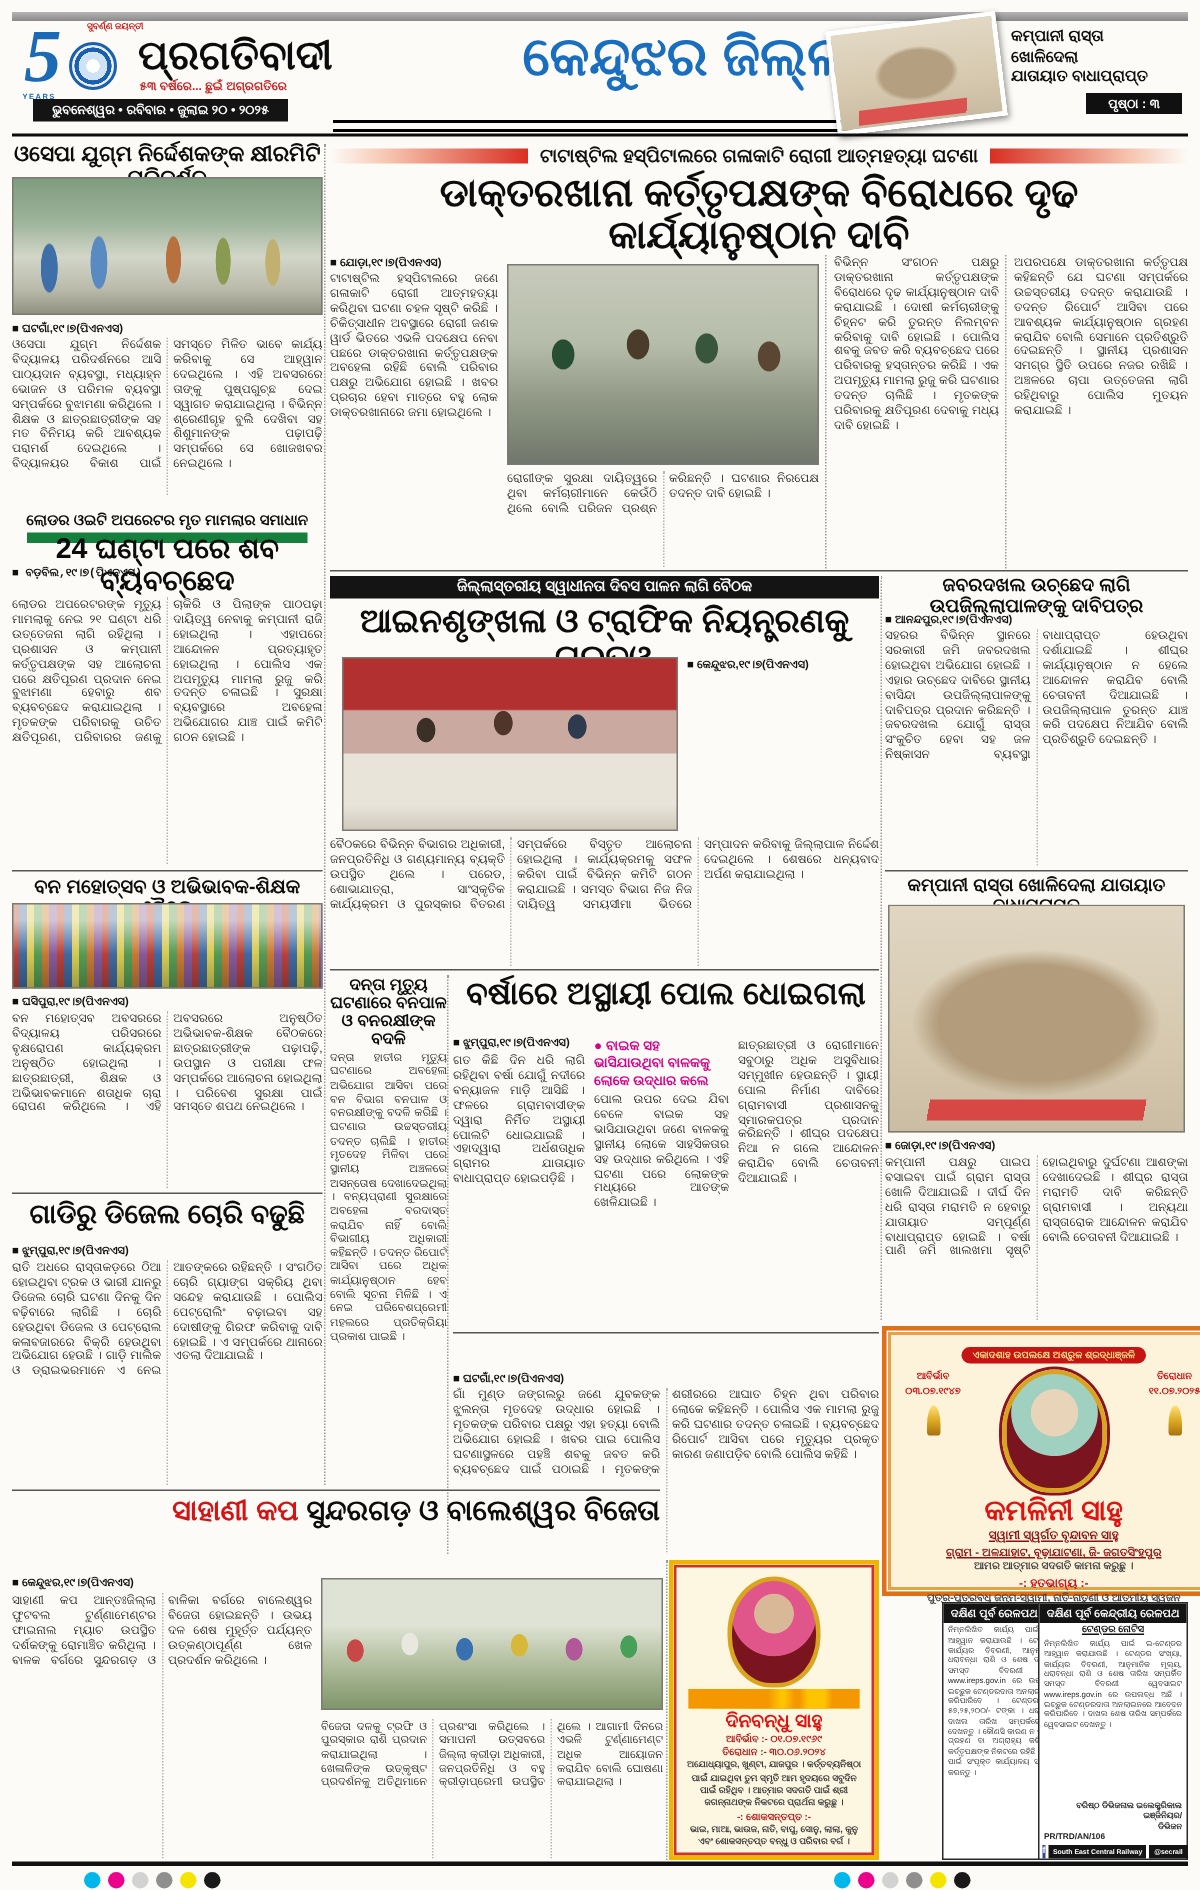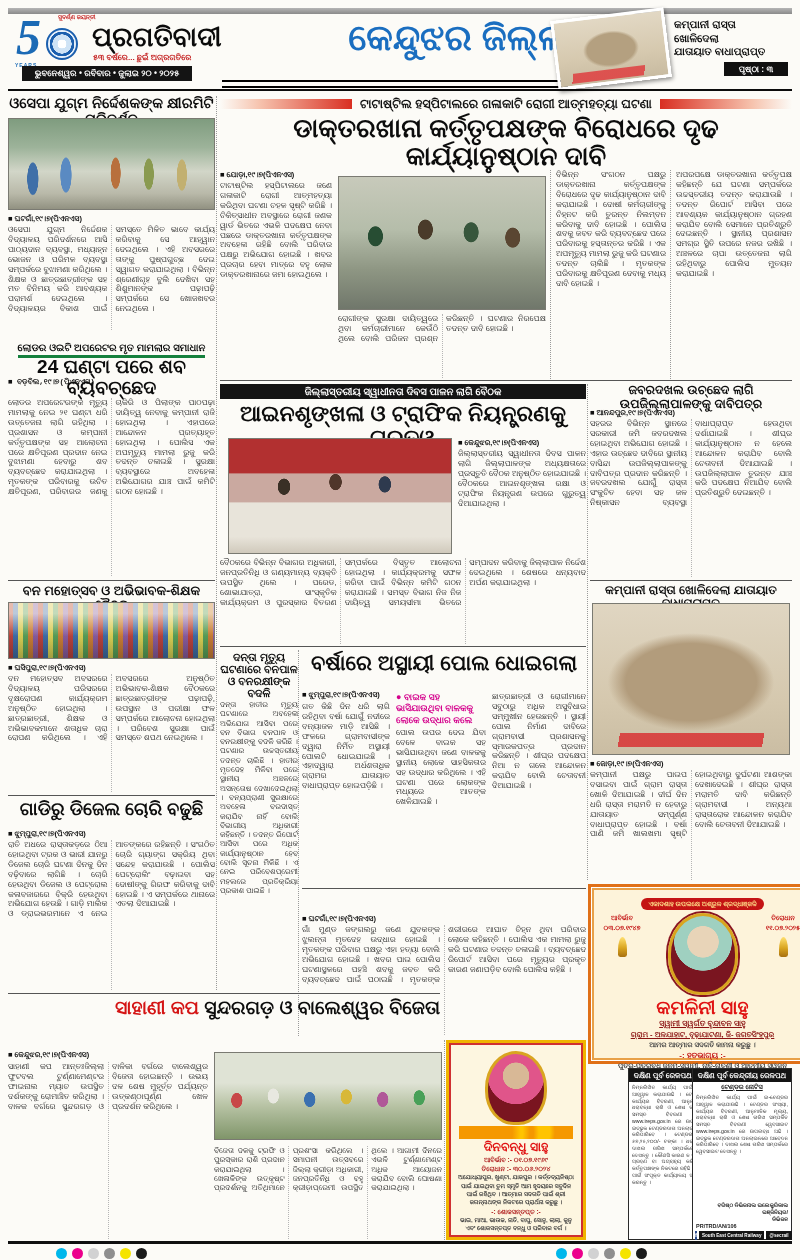--- a/index.html
+++ b/index.html
@@ -32,21 +32,21 @@
        linear-gradient(180deg,#e2d8c4 0,#d6c9af 60%,#c8bba1 100%);}
   .teaser-line{font-size:10.5px;font-weight:bold;line-height:1.3;color:#0c0c0c;}
   .pagebadge{background:#101010;color:#fff;font-size:8.5px;font-weight:bold;text-align:center;line-height:14px;}
   .mainrule{background:#0c0c0c;}
   
   .kbar{height:10px;flex:1;}
   .kbar.l{background:linear-gradient(90deg,#d92f22,#f6c3ae 70%,rgba(255,255,255,0));}
   .kbar.r{background:linear-gradient(270deg,#d92f22,#f6c3ae 70%,rgba(255,255,255,0));}
   .kickrow{display:flex;align-items:center;gap:8px;}
   .kicktext{font-size:12.5px;font-weight:bold;white-space:nowrap;}
-  .redline{border-bottom:3px solid #15803d;padding-bottom:2px;}
+  .redline{border-bottom:7px solid #15803d;padding-bottom:2px;}
   .band{background:#141414;color:#fff;font-size:10px;font-weight:bold;text-align:center;line-height:15px;}
   .subpink{color:#d4008c;font-weight:bold;font-size:9px;line-height:1.25;text-align:left;}
   
   .ph-classroom{background:
      radial-gradient(ellipse 9px 26px at 12% 66%,#3f6fa8 0 60%,transparent 65%),
      radial-gradient(ellipse 9px 28px at 28% 62%,#5a8ac2 0 60%,transparent 65%),
      radial-gradient(ellipse 8px 25px at 52% 60%,#b8703d 0 60%,transparent 65%),
      radial-gradient(ellipse 8px 25px at 68% 61%,#8a9a50 0 60%,transparent 65%),
      radial-gradient(ellipse 8px 25px at 84% 62%,#c2b070 0 60%,transparent 65%),
      linear-gradient(180deg,#7e9b7e 0,#9db39a 32%,#d2d6c8 58%,#b9b9a9 82%,#8f8f7f 100%);}
@@ -178,21 +178,20 @@
   </div>
   <div class="abs hl" style="left:8px;top:357px;width:207px;font-size:19px;">24 ଘଣ୍ଟା ପରେ ଶବ ବ୍ୟବଚ୍ଛେଦ</div>
   <div class="abs dateline" style="left:8px;top:378px;width:207px;font-family:Liberation Mono, monospace;">■ ବଡ଼ବିଲ,୧୯।୭(ପିଏନଏସ)</div>
   <div class="abs bodytx cols2" style="left:8px;top:398px;width:207px;height:178px;">ଲୋଡର ଅପରେଟରଙ୍କ ମୃତ୍ୟୁ ମାମଲାକୁ ନେଇ ୨୧ ଘଣ୍ଟା ଧରି ଉତ୍ତେଜନା ଲାଗି ରହିଥିଲା । ପ୍ରଶାସନ ଓ କମ୍ପାନୀ କର୍ତ୍ତୃପକ୍ଷଙ୍କ ସହ ଆଲୋଚନା ପରେ କ୍ଷତିପୂରଣ ପ୍ରଦାନ ନେଇ ବୁଝାମଣା ହେବାରୁ ଶବ ବ୍ୟବଚ୍ଛେଦ କରାଯାଇଥିଲା । ମୃତକଙ୍କ ପରିବାରକୁ ଉଚିତ କ୍ଷତିପୂରଣ, ପରିବାରର ଜଣକୁ ଚାକିରି ଓ ପିଲାଙ୍କ ପାଠପଢ଼ା ଦାୟିତ୍ୱ ନେବାକୁ କମ୍ପାନୀ ରାଜି ହୋଇଥିଲା । ଏହାପରେ ଆନ୍ଦୋଳନ ପ୍ରତ୍ୟାହୃତ ହୋଇଥିଲା । ପୋଲିସ ଏକ ଅପମୃତ୍ୟୁ ମାମଲା ରୁଜୁ କରି ତଦନ୍ତ ଚଳାଇଛି । ସୁରକ୍ଷା ବ୍ୟବସ୍ଥାରେ ଅବହେଳା ଅଭିଯୋଗର ଯାଞ୍ଚ ପାଇଁ କମିଟି ଗଠନ ହୋଇଛି ।</div>
   <div class="abs hrule" style="left:8px;top:580px;width:207px;"></div>
 
   <div class="abs band" style="left:220px;top:384px;width:366px;height:15px;">ଜିଲ୍ଲାସ୍ତରୀୟ ସ୍ୱାଧୀନତା ଦିବସ ପାଳନ ଲାଗି ବୈଠକ</div>
   <div class="abs hl" style="left:220px;top:402px;width:366px;font-size:22px;">ଆଇନଶୃଙ୍ଖଳା ଓ ଟ୍ରାଫିକ ନିୟନ୍ତ୍ରଣକୁ ଗୁରୁତ୍ୱ</div>
   <div class="abs photo ph-meeting2" style="left:228px;top:438px;width:224px;height:116px;"></div>
   <div class="abs dateline" style="left:458px;top:438px;width:128px;">■ କେନ୍ଦୁଝର,୧୯।୭(ପିଏନଏସ)</div>
-  <div class="abs bodytx" style="left:458px;top:449px;width:128px;height:105px;">ଜିଲ୍ଲାସ୍ତରୀୟ ସ୍ୱାଧୀନତା ଦିବସ ପାଳନ ଲାଗି ଜିଲ୍ଲାପାଳଙ୍କ ଅଧ୍ୟକ୍ଷତାରେ ପ୍ରସ୍ତୁତି ବୈଠକ ଅନୁଷ୍ଠିତ ହୋଇଯାଇଛି । ବୈଠକରେ ଆଇନଶୃଙ୍ଖଳା ରକ୍ଷା ଓ ଟ୍ରାଫିକ ନିୟନ୍ତ୍ରଣ ଉପରେ ଗୁରୁତ୍ୱ ଦିଆଯାଇଥିଲା ।</div>
   <div class="abs bodytx cols3" style="left:220px;top:558px;width:366px;height:86px;">ବୈଠକରେ ବିଭିନ୍ନ ବିଭାଗର ଅଧିକାରୀ, ଜନପ୍ରତିନିଧି ଓ ଗଣ୍ୟମାନ୍ୟ ବ୍ୟକ୍ତି ଉପସ୍ଥିତ ଥିଲେ । ପରେଡ, ଶୋଭାଯାତ୍ରା, ସାଂସ୍କୃତିକ କାର୍ଯ୍ୟକ୍ରମ ଓ ପୁରସ୍କାର ବିତରଣ ସମ୍ପର୍କରେ ବିସ୍ତୃତ ଆଲୋଚନା ହୋଇଥିଲା । କାର୍ଯ୍ୟକ୍ରମକୁ ସଫଳ କରିବା ପାଇଁ ବିଭିନ୍ନ କମିଟି ଗଠନ କରାଯାଇଛି । ସମସ୍ତ ବିଭାଗ ନିଜ ନିଜ ଦାୟିତ୍ୱ ସମୟସୀମା ଭିତରେ ସମ୍ପାଦନ କରିବାକୁ ଜିଲ୍ଲାପାଳ ନିର୍ଦ୍ଦେଶ ଦେଇଥିଲେ । ଶେଷରେ ଧନ୍ୟବାଦ ଅର୍ପଣ କରାଯାଇଥିଲା ।</div>
   <div class="abs hrule" style="left:220px;top:646px;width:366px;"></div>
 
   <div class="abs hl" style="left:590px;top:384px;width:202px;font-size:12.5px;">ଜବରଦଖଲ ଉଚ୍ଛେଦ ଲାଗି ଉପଜିଲ୍ଲାପାଳଙ୍କୁ ଦାବିପତ୍ର</div>
   <div class="abs dateline" style="left:590px;top:408px;width:202px;">■ ଆନନ୍ଦପୁର,୧୯।୭(ପିଏନଏସ)</div>
   <div class="abs bodytx cols2" style="left:590px;top:419px;width:202px;height:158px;">ସହରର ବିଭିନ୍ନ ସ୍ଥାନରେ ସରକାରୀ ଜମି ଜବରଦଖଲ ହୋଇଥିବା ଅଭିଯୋଗ ହୋଇଛି । ଏହାର ଉଚ୍ଛେଦ ଦାବିରେ ସ୍ଥାନୀୟ ବାସିନ୍ଦା ଉପଜିଲ୍ଲାପାଳଙ୍କୁ ଦାବିପତ୍ର ପ୍ରଦାନ କରିଛନ୍ତି । ଜବରଦଖଲ ଯୋଗୁଁ ରାସ୍ତା ସଂକୁଚିତ ହେବା ସହ ଜଳ ନିଷ୍କାସନ ବ୍ୟବସ୍ଥା ବାଧାପ୍ରାପ୍ତ ହେଉଥିବା ଦର୍ଶାଯାଇଛି । ଶୀଘ୍ର କାର୍ଯ୍ୟାନୁଷ୍ଠାନ ନ ହେଲେ ଆନ୍ଦୋଳନ କରାଯିବ ବୋଲି ଚେତାବନୀ ଦିଆଯାଇଛି । ଉପଜିଲ୍ଲାପାଳ ତୁରନ୍ତ ଯାଞ୍ଚ କରି ପଦକ୍ଷେପ ନିଆଯିବ ବୋଲି ପ୍ରତିଶ୍ରୁତି ଦେଇଛନ୍ତି ।</div>
   <div class="abs hrule" style="left:590px;top:580px;width:202px;"></div>
 
   <div class="abs hl" style="left:8px;top:584px;width:207px;font-size:13px;">ବନ ମହୋତ୍ସବ ଓ ଅଭିଭାବକ-ଶିକ୍ଷକ ବୈଠକ</div>
   <div class="abs photo ph-crowd" style="left:8px;top:602px;width:207px;height:57px;"></div>

